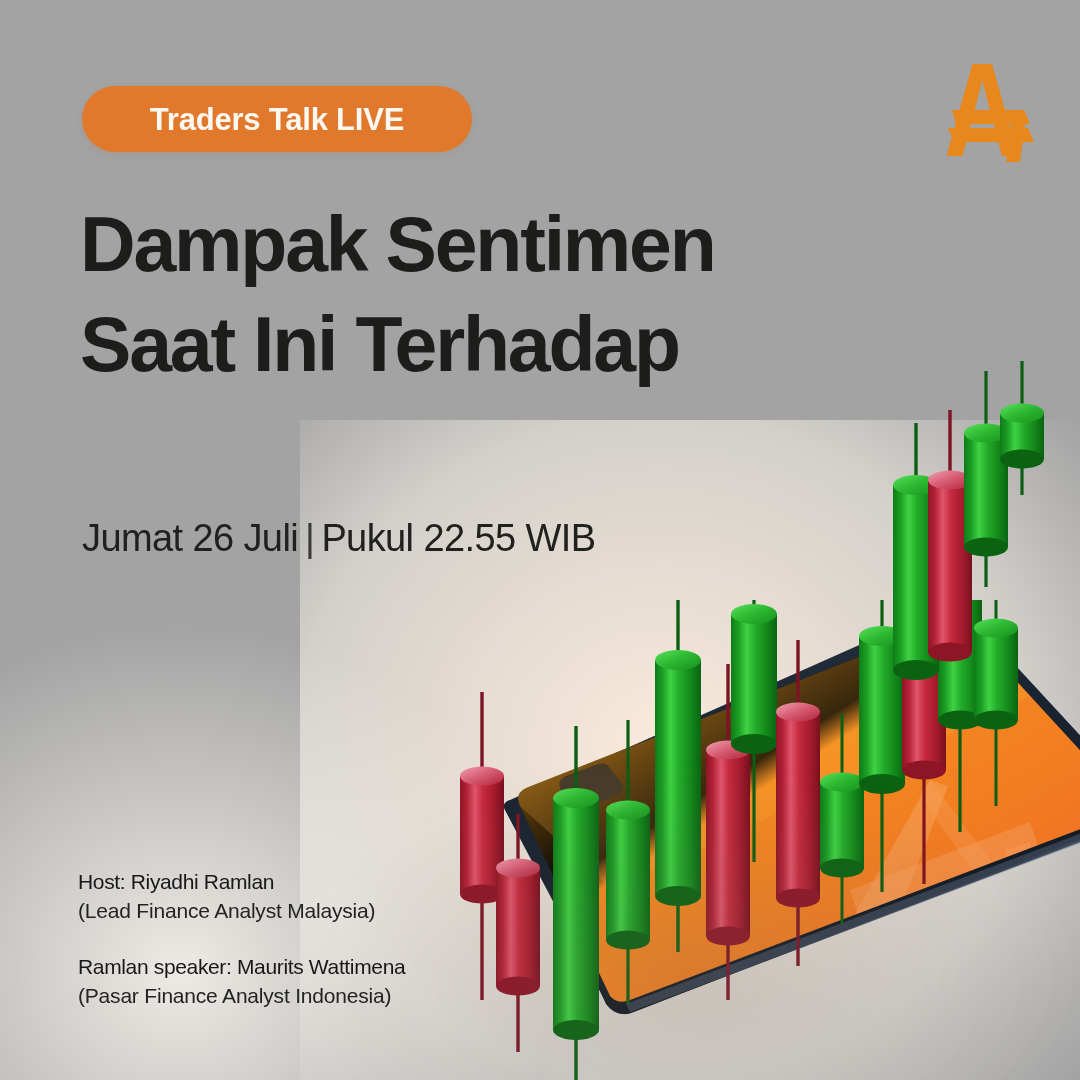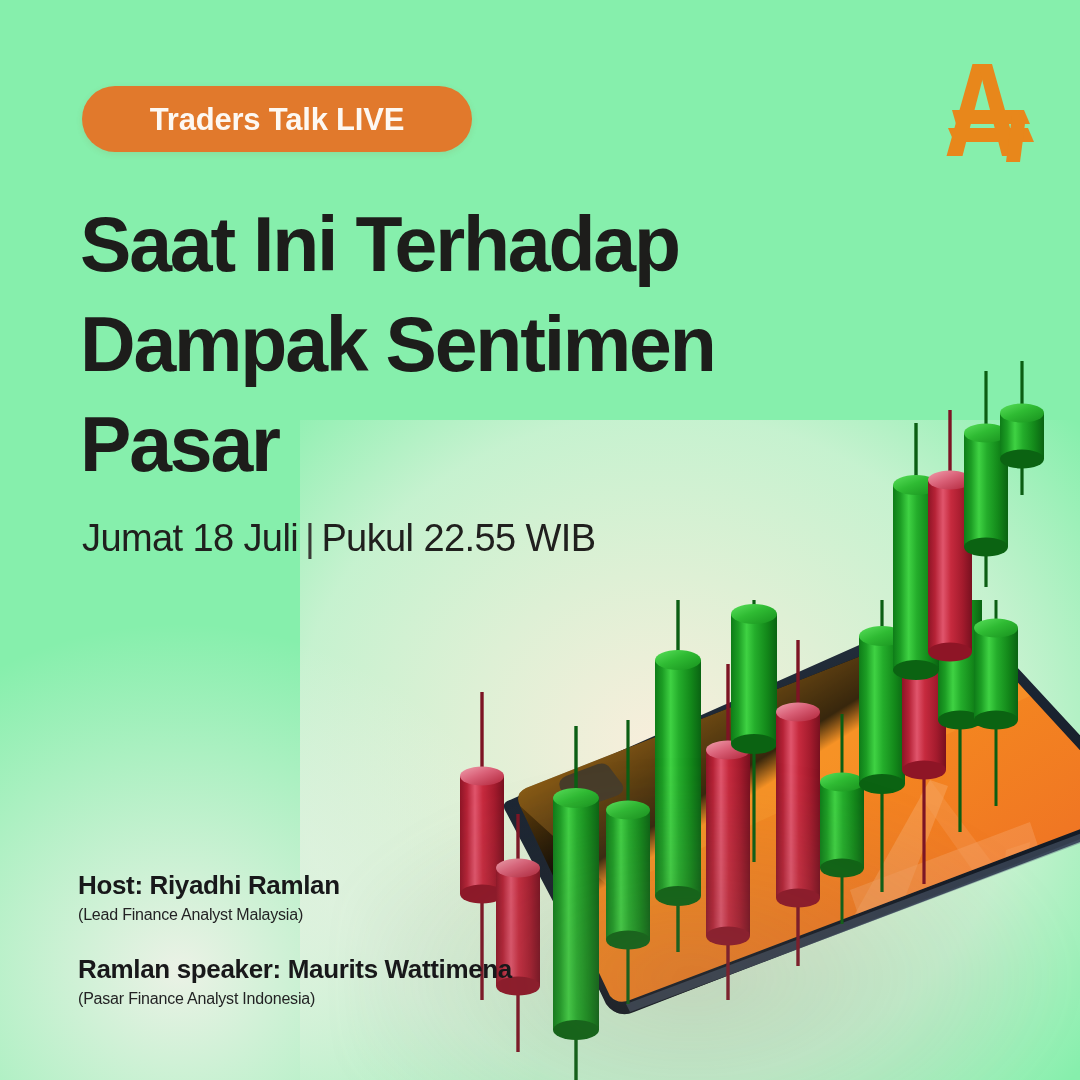--- a/index.html
+++ b/index.html
@@ -5,21 +5,21 @@
   * { margin:0; padding:0; box-sizing:border-box; }
   html, body {
     width:1080px; height:1080px;
     font-family:"Liberation Sans", sans-serif;
     background:#f9f6f1;
     overflow:hidden;
   }
   #poster {
     position:relative;
     width:1080px; height:1080px;
-    background:#86efac;
+    background:#a3a3a3;
     overflow:hidden;
   }
   
   .bg-glow {
     position:absolute; right:-120px; bottom:-160px;
     width:900px; height:820px;
     background:radial-gradient(ellipse at 40% 40%, rgba(255,238,222,.95) 0%, rgba(250,244,236,.55) 48%, rgba(250,247,242,0) 72%);
     pointer-events:none;
   }
   .bg-glow2 {
@@ -76,25 +76,25 @@
   .phone-shadow {
     position:absolute; left:20px; top:150px; width:760px; height:380px;
     background:radial-gradient(ellipse at 45% 60%, rgba(120,110,100,.20) 0%, rgba(160,150,140,0) 65%);
     filter:blur(16px);
   }
 
   
   .speakers { position:absolute; left:78px; top:868px; width:520px; }
   .spk-block { margin-bottom:26px; }
   .spk-name {
-    font-size:26px; font-weight:bold; color:#18181a;
+    font-size:21px; font-weight:normal; color:#18181a;
     letter-spacing:-0.35px; line-height:1.35; white-space:nowrap;
   }
   .spk-role {
-    font-size:16px; font-weight:400; color:#232324;
+    font-size:21px; font-weight:400; color:#232324;
     letter-spacing:-0.2px; line-height:1.45; white-space:nowrap;
   }
 </style>
 </head>
 <body>
 
 <div id="poster">
 
   <div class="bg-glow"></div>
   <div class="bg-glow2"></div>
@@ -350,27 +350,26 @@
     <g fill="#e8871b">
       <path d="M44.5 6 L58.5 6 L34.5 98 L18.5 98 Z"></path>
       <path d="M50 6 L64 6 L90 98 L74 98 Z"></path>
       <path d="M24 52 L96 52 L102 66 L28 66 Z"></path>
       <path d="M20 70 L100 70 L106 84 L26 84 Z"></path>
       <path d="M84 58 L98 58 L92 104 L78 104 Z"></path>
     </g>
   </svg>
 
   <div class="headline">
+    <span class="hl">Dampak Sentimen</span>
     <span class="hl">Saat Ini Terhadap</span>
-    <span class="hl">Dampak Sentimen</span>
-    <span class="hl">Pasar</span>
   </div>
 
   <div class="dateline">
-    <span>Jumat 18 Juli</span><span class="sep">|</span><span>Pukul 22.55 WIB</span>
+    <span>Jumat 26 Juli</span><span class="sep">|</span><span>Pukul 22.55 WIB</span>
   </div>
 
   <div class="speakers">
     <div class="spk-block">
       <div class="spk-name">Host: Riyadhi Ramlan</div>
       <div class="spk-role">(Lead Finance Analyst Malaysia)</div>
     </div>
     <div class="spk-block">
       <div class="spk-name">Ramlan speaker: Maurits Wattimena</div>
       <div class="spk-role">(Pasar Finance Analyst Indonesia)</div>

